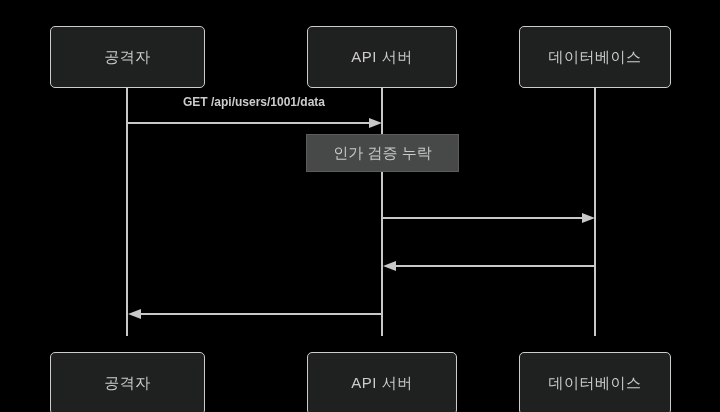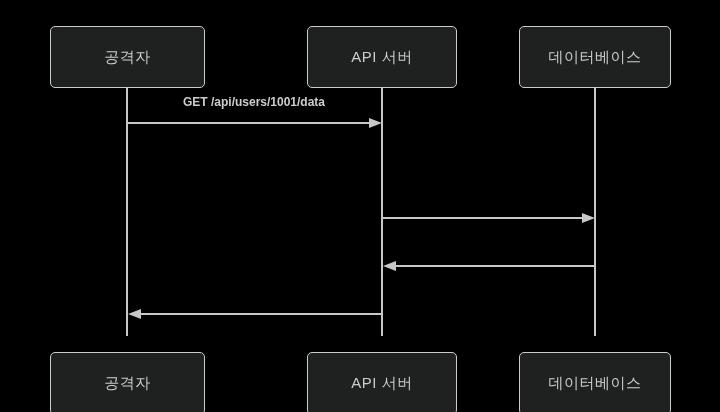--- a/index.html
+++ b/index.html
@@ -98,20 +98,21 @@
     <span>API 서버</span>
   </div>
   <div class="actor" style="left:519px;top:10px;width:152px">
     <span>데이터베이스</span>
   </div>
 
   <div class="msg-label" style="left:254px;top:95px">GET /api/users/1001/data</div>
   <div class="msg-line" style="left:127px;top:122px;width:243px"></div>
   <div class="arrowhead right" style="left:369px;top:118px"></div>
 
+  <div class="note" style="left:306px;top:134px;width:153px;height:38px">인가 검증 누락</div>
 
   <div class="msg-line" style="left:382px;top:217px;width:201px"></div>
   <div class="arrowhead right" style="left:582px;top:213px"></div>
 
   <div class="msg-line" style="left:395px;top:265px;width:199px"></div>
   <div class="arrowhead left" style="left:383px;top:261px"></div>
 
   <div class="msg-line" style="left:140px;top:313px;width:241px"></div>
   <div class="arrowhead left" style="left:128px;top:309px"></div>
 

